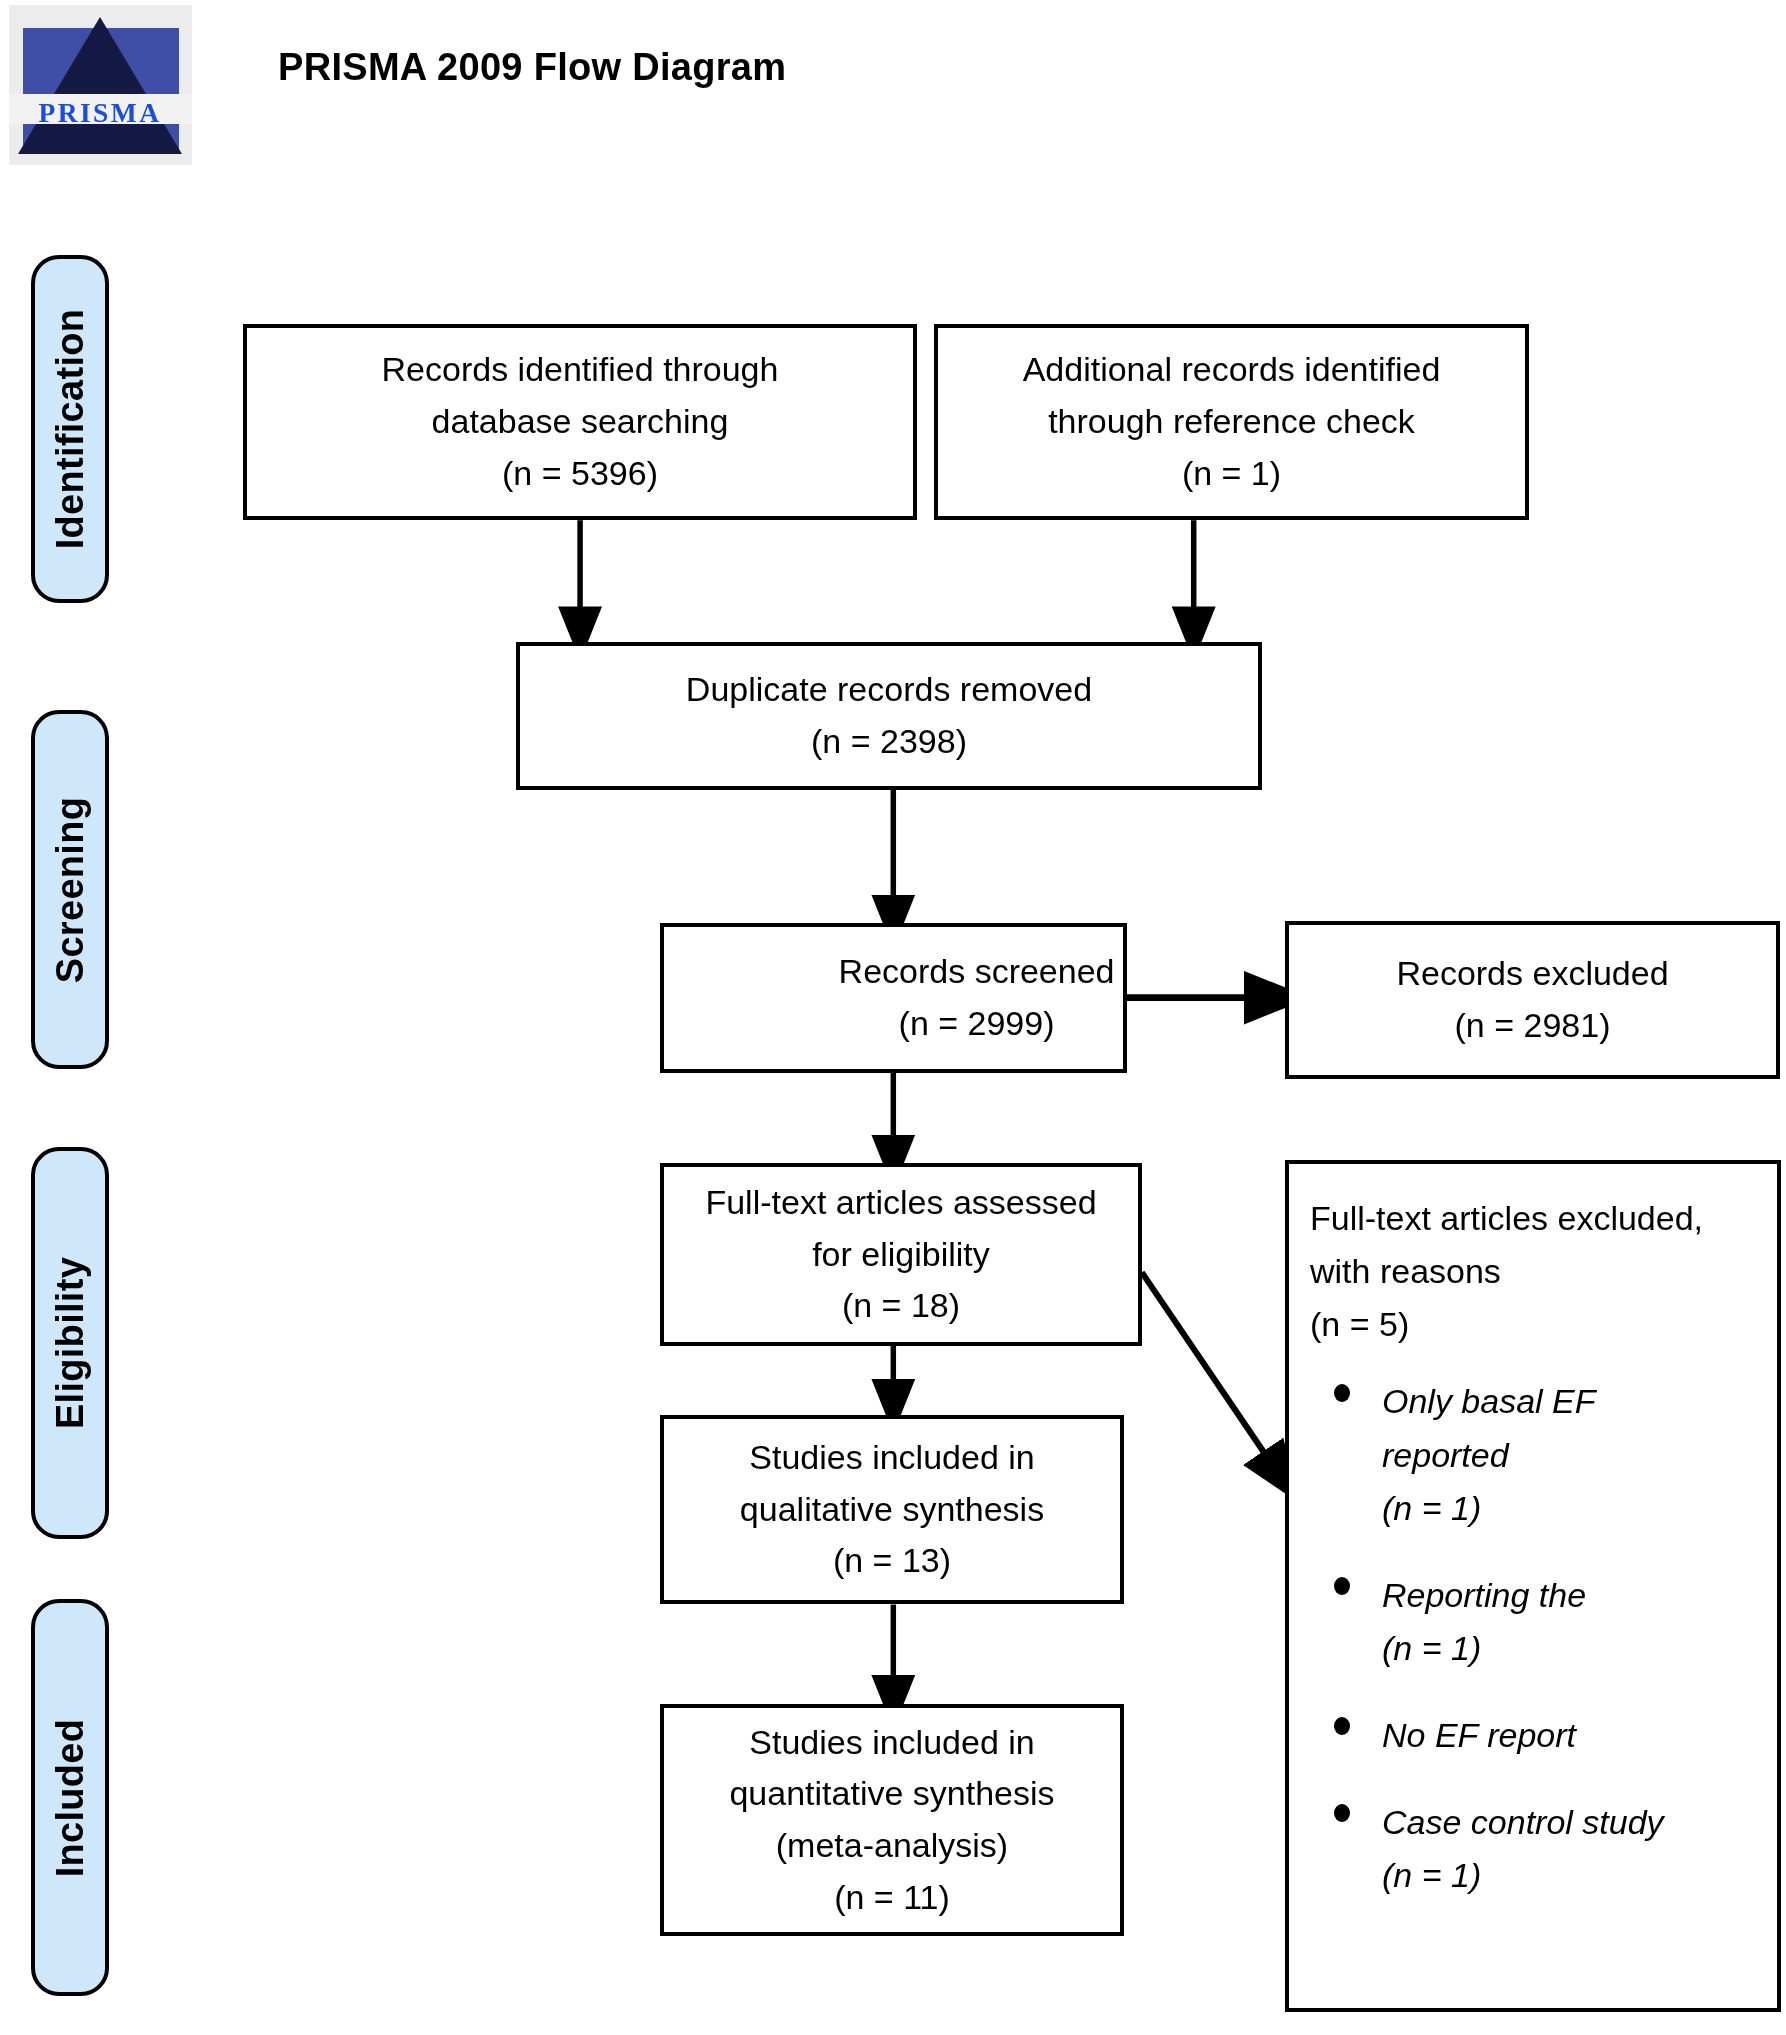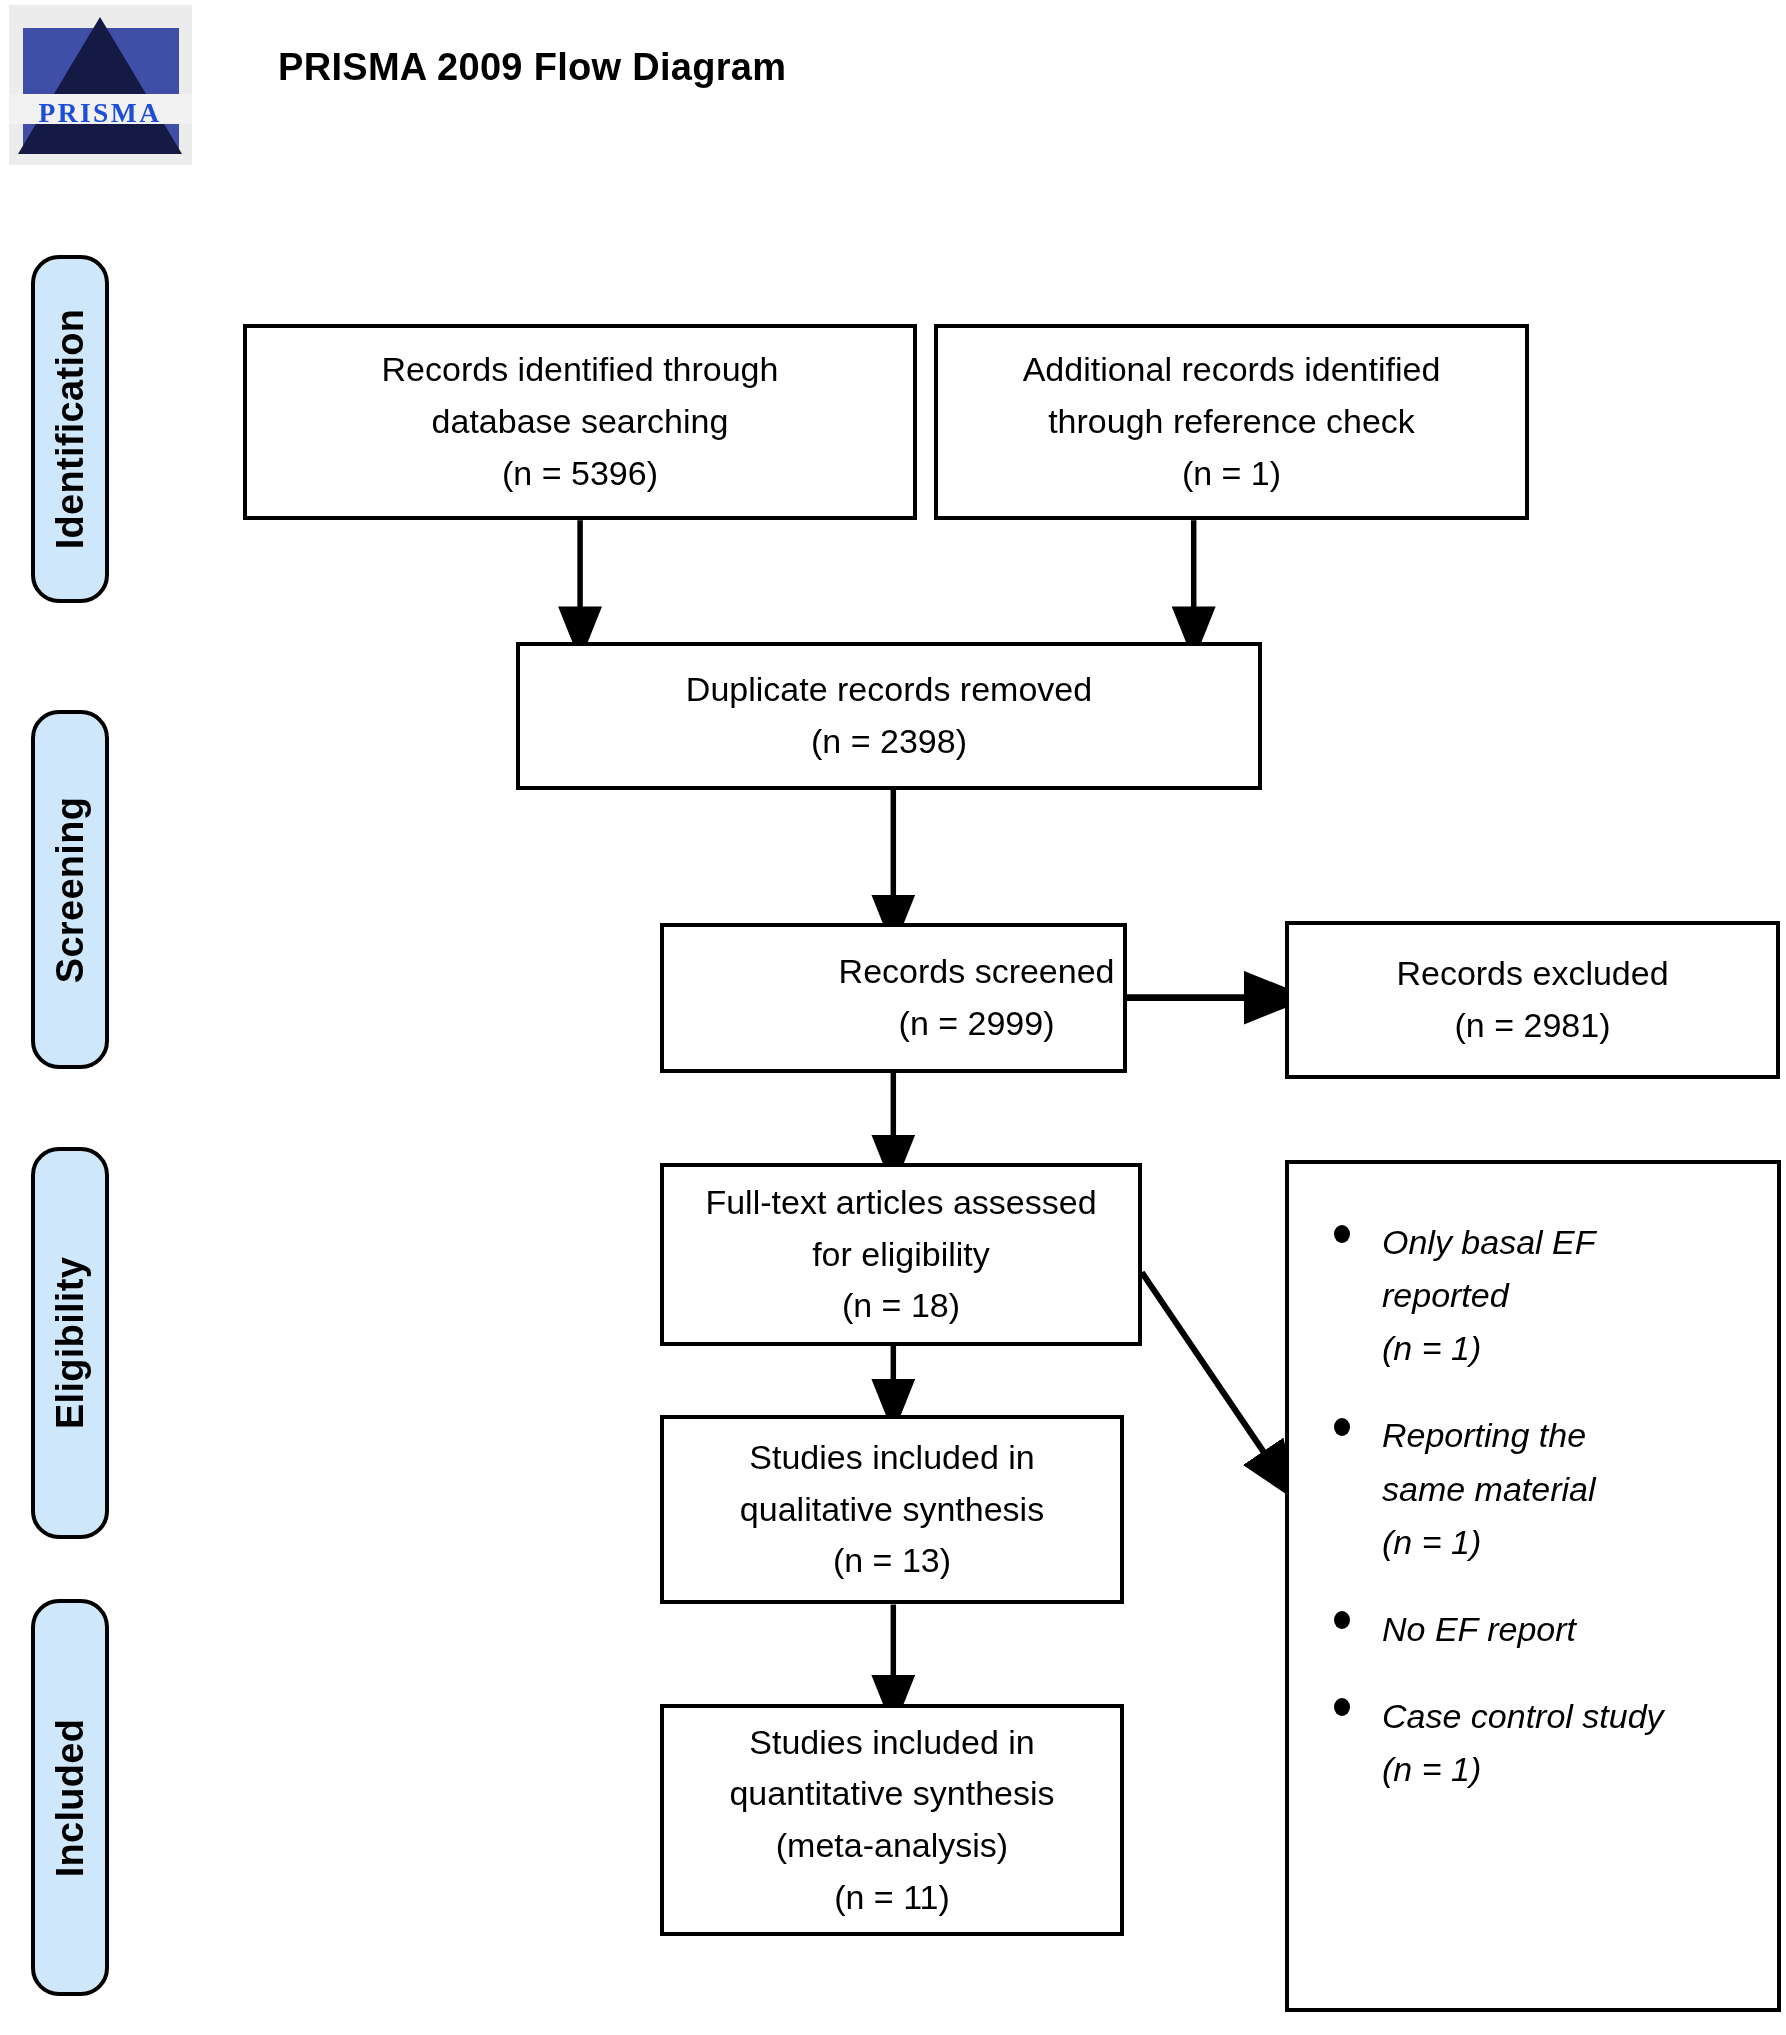--- a/index.html
+++ b/index.html
@@ -211,31 +211,35 @@
   <div class="fbox" style="left:660px;top:1704px;width:464px;height:232px;">
     <div class="inner">
       <div>Studies included in</div>
       <div>quantitative synthesis</div>
       <div>(meta-analysis)</div>
       <div>(n = 11)</div>
     </div>
   </div>
 
   <div class="exbox" style="left:1285px;top:1160px;width:496px;height:852px;">
+    <div class="hdr">
+      <div>Full-text articles excluded,</div>
+      <div style="display:flex;justify-content:space-between;">with                    reasons</div>
+      <div>(n = 5)</div>
+    </div>
     <ul>
       <li>
         <span class="bul"></span>
         <span class="ln1">Only        basal        EF</span>
         <span class="ln2">reported</span>
         <span class="ln2">(n = 1)</span>
       </li>
       <li>
         <span class="bul"></span>
         <span class="ln1">Reporting               the</span>
-        <span class="ln2">same material</span>
         <span class="ln2">(n = 1)</span>
       </li>
       <li>
         <span class="bul"></span>
         <span class="ln2">No EF report</span>
       </li>
       <li>
         <span class="bul"></span>
         <span class="ln2">Case control study</span>
         <span class="ln2">(n = 1)</span>

